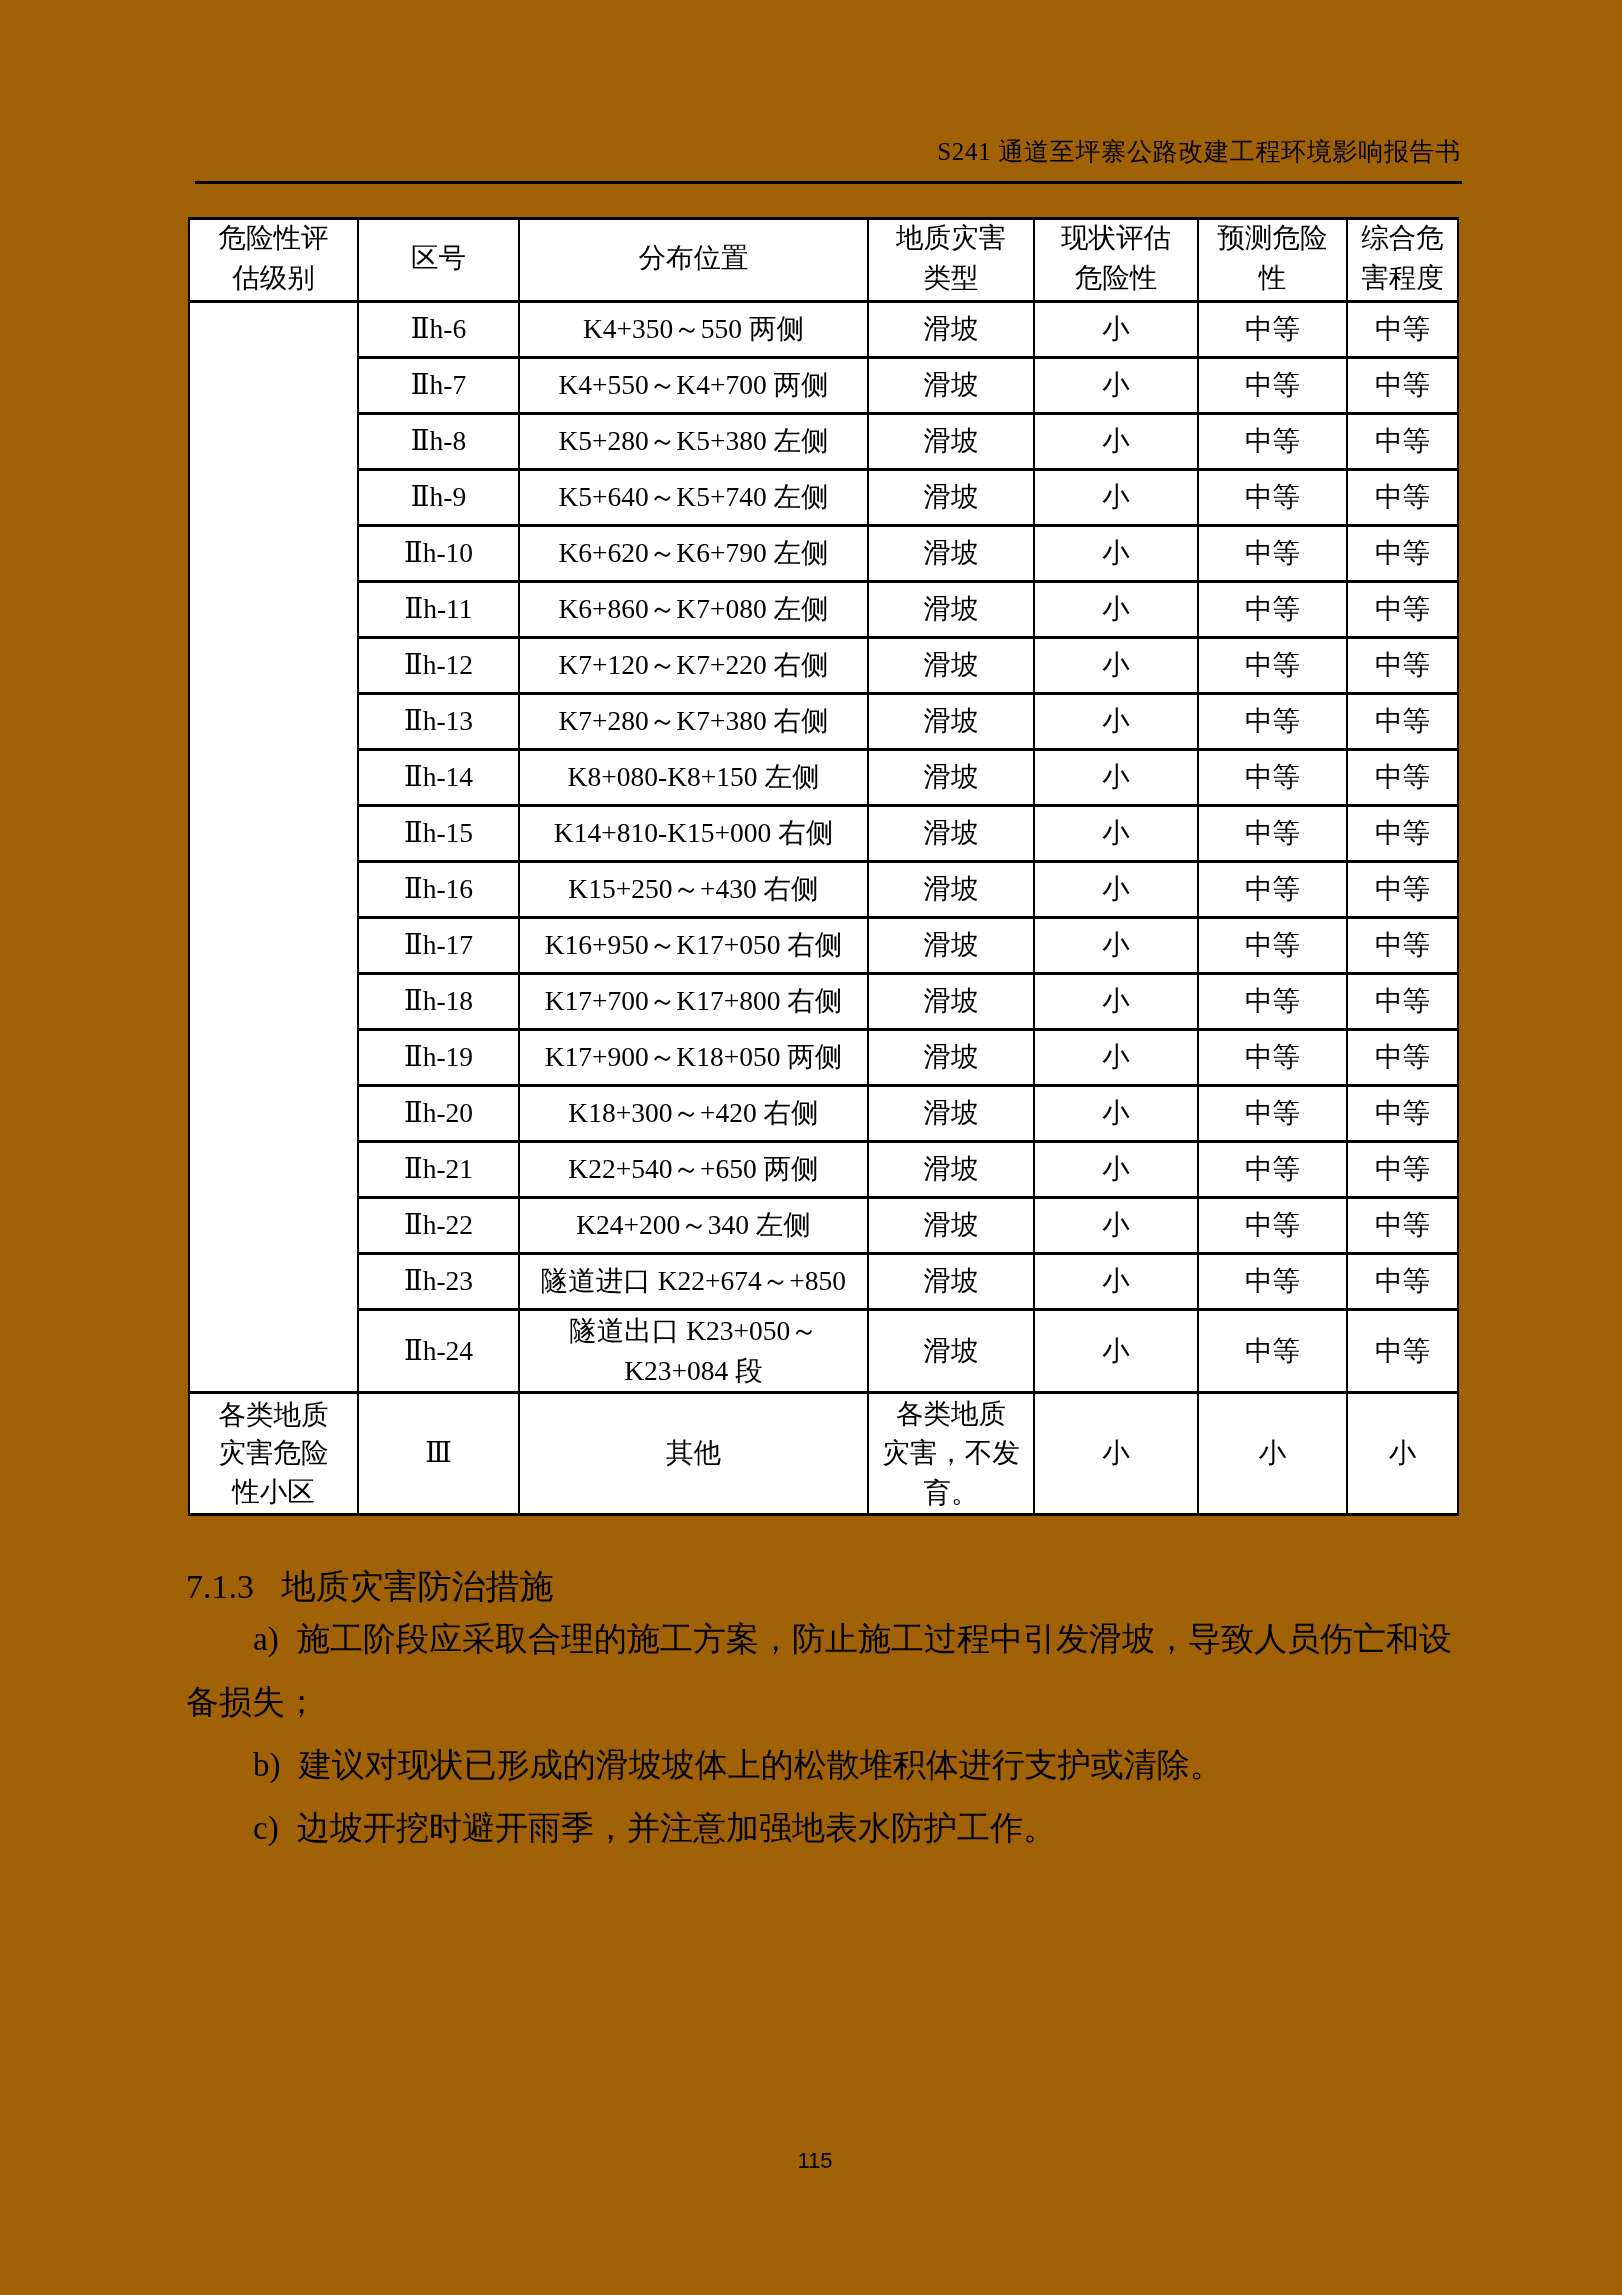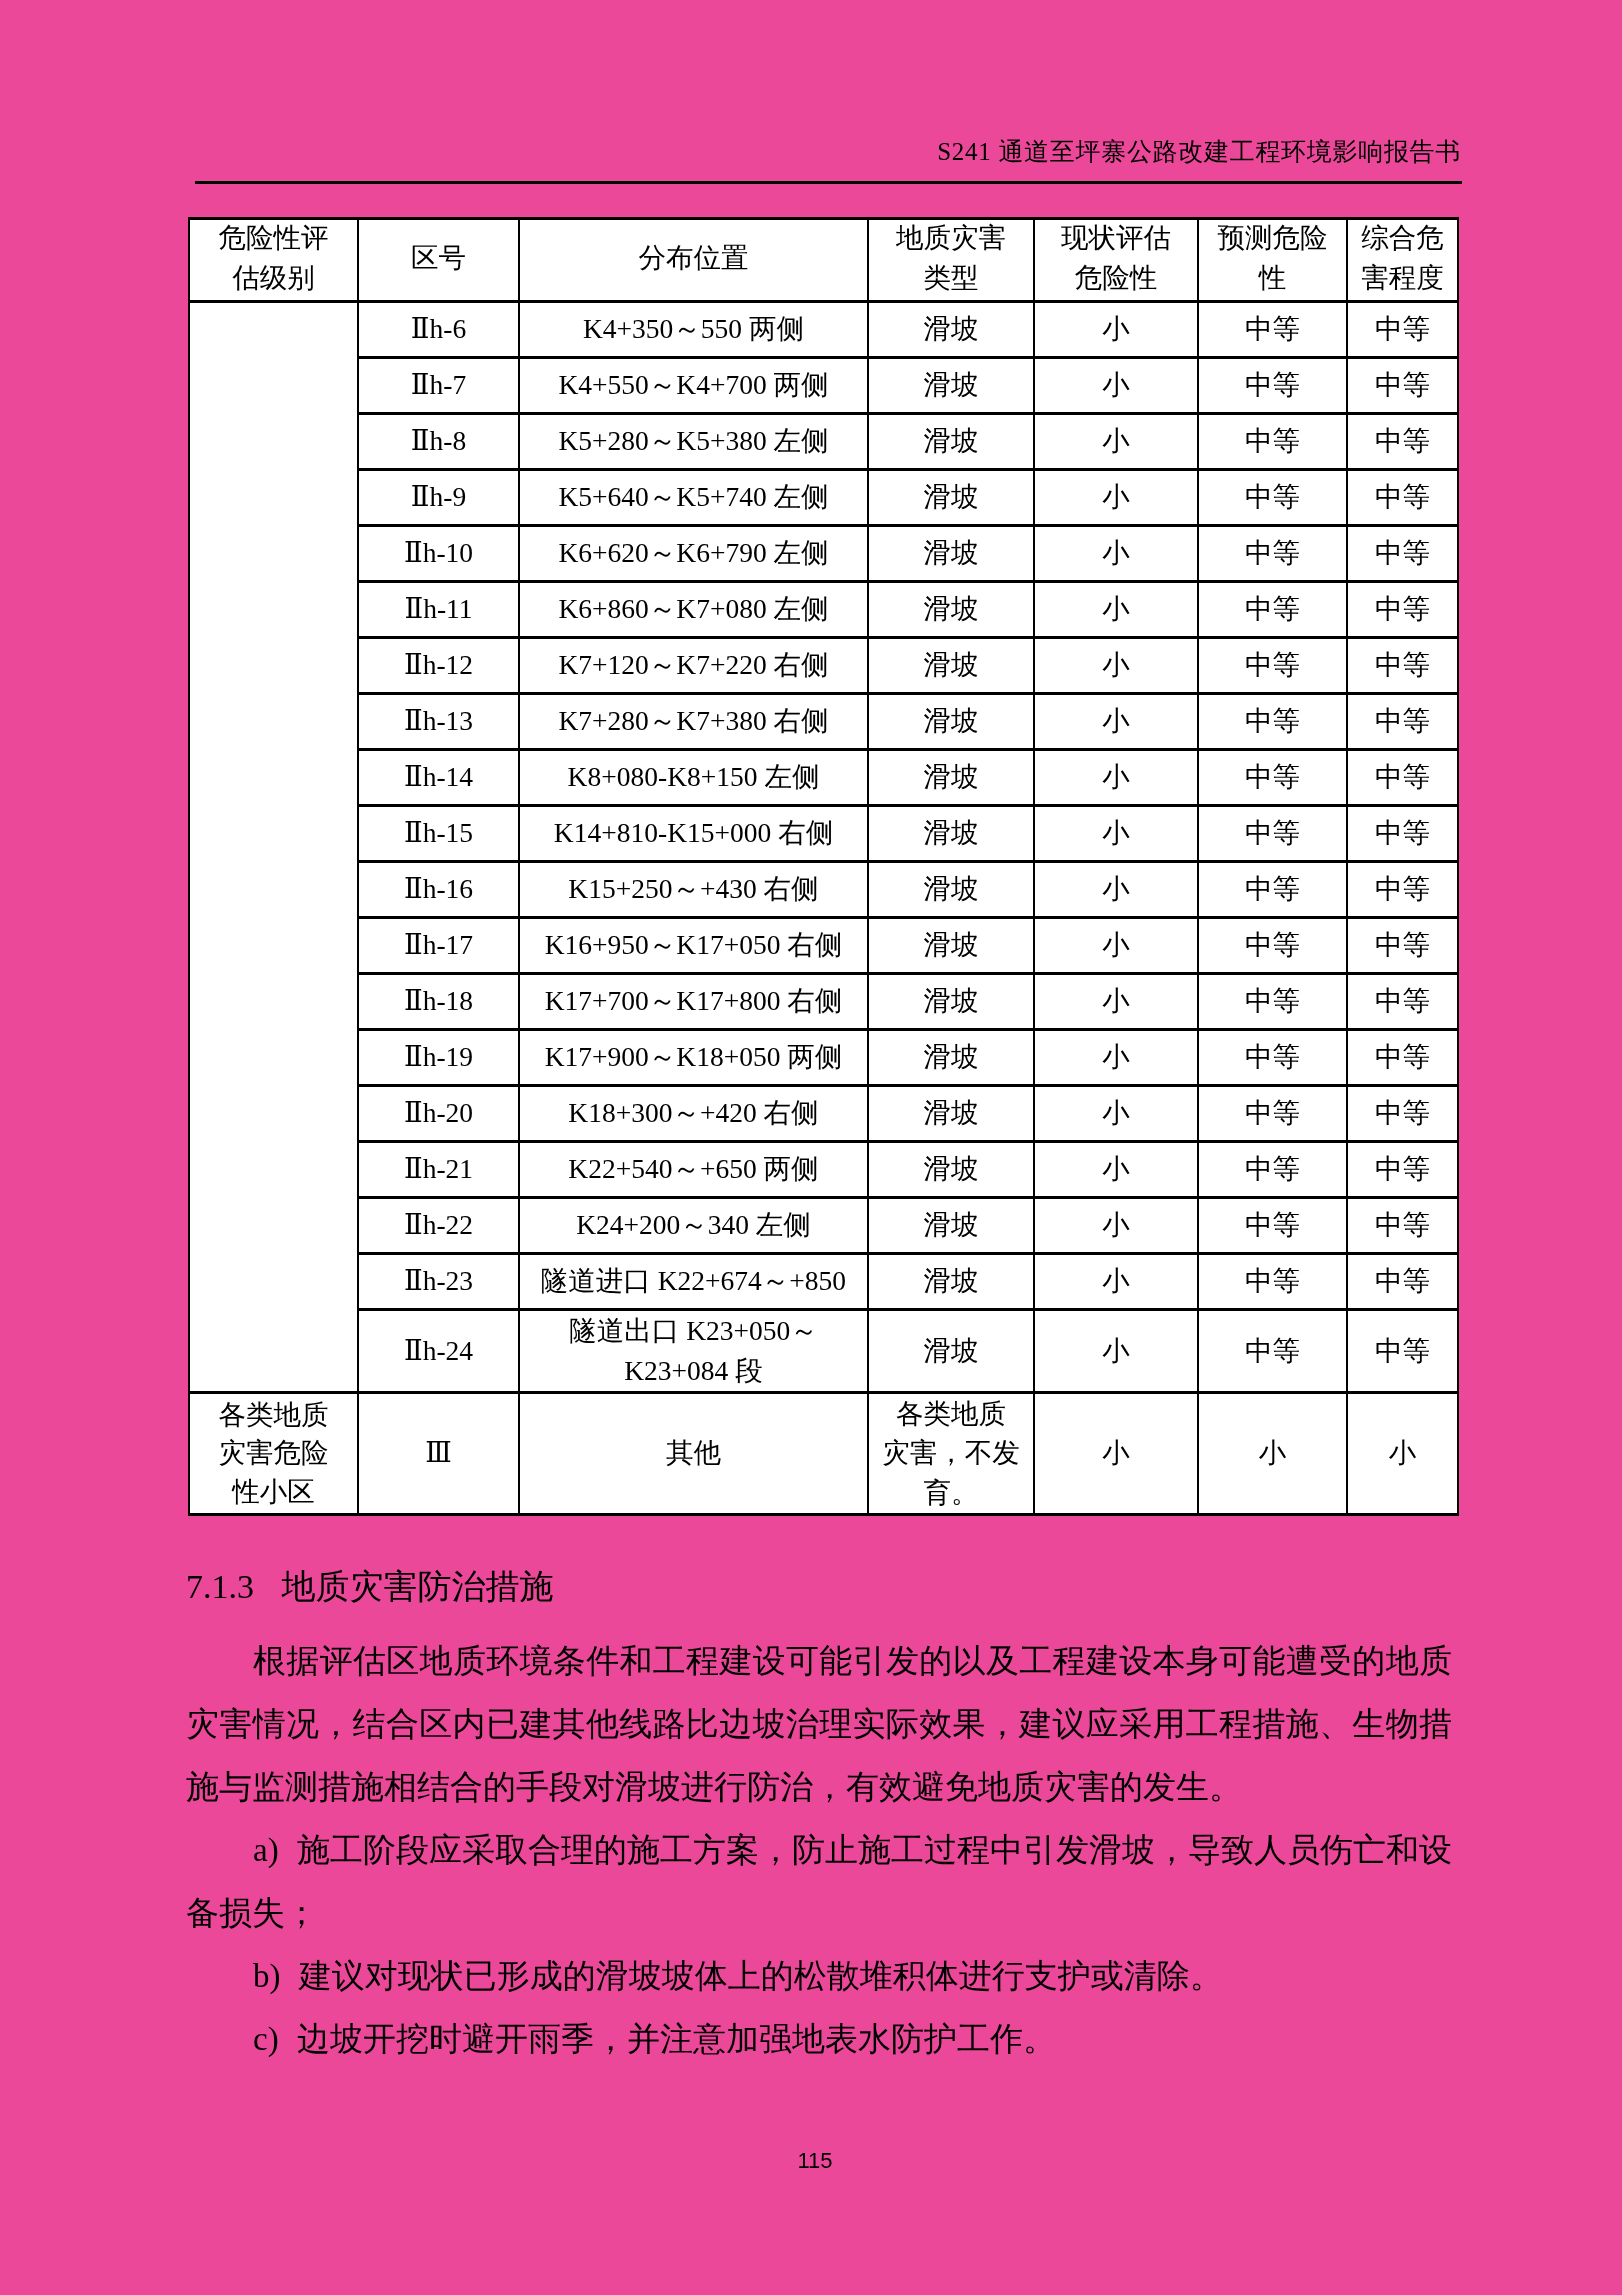--- a/index.html
+++ b/index.html
@@ -1,21 +1,21 @@
 <!DOCTYPE html>
 <html style="font-size:10.5px"><head>
 <meta charset="utf-8">
 <style>
   html, body { margin: 0; padding: 0; background: #e8e8e8; }
   .page {
     position: relative;
     width: 1622px;
     height: 2295px;
     margin: 0 auto;
-    background: #ec4899;
+    background: #a16207;
     color: #000000;
     font-family: "Liberation Serif", "DejaVu Serif", serif;
     overflow: hidden;
   }
 
   
   .doc-header {
     position: absolute;
     top: 136px;
     left: 196px;
@@ -309,21 +309,20 @@
         <td class="c-pred">小</td>
         <td class="c-comp">小</td>
       </tr>
     </tbody>
   </table>
 
   <div class="content">
     <h3 class="section-heading">
       <span class="section-number">7.1.3</span><span>地质灾害防治措施</span>
     </h3>
-    <p class="body-par">根据评估区地质环境条件和工程建设可能引发的以及工程建设本身可能遭受的地质灾害情况，结合区内已建其他线路比边坡治理实际效果，建议应采用工程措施、生物措施与监测措施相结合的手段对滑坡进行防治，有效避免地质灾害的发生。</p>
     <p class="list-par">
       <span class="item-label">a)</span><span>施工阶段应采取合理的施工方案，防止施工过程中引发滑坡，导致人员伤亡和设备损失；</span>
     </p>
     <p class="list-par">
       <span class="item-label">b)</span><span>建议对现状已形成的滑坡坡体上的松散堆积体进行支护或清除。</span>
     </p>
     <p class="list-par">
       <span class="item-label">c)</span><span>边坡开挖时避开雨季，并注意加强地表水防护工作。</span>
     </p>
   </div>

